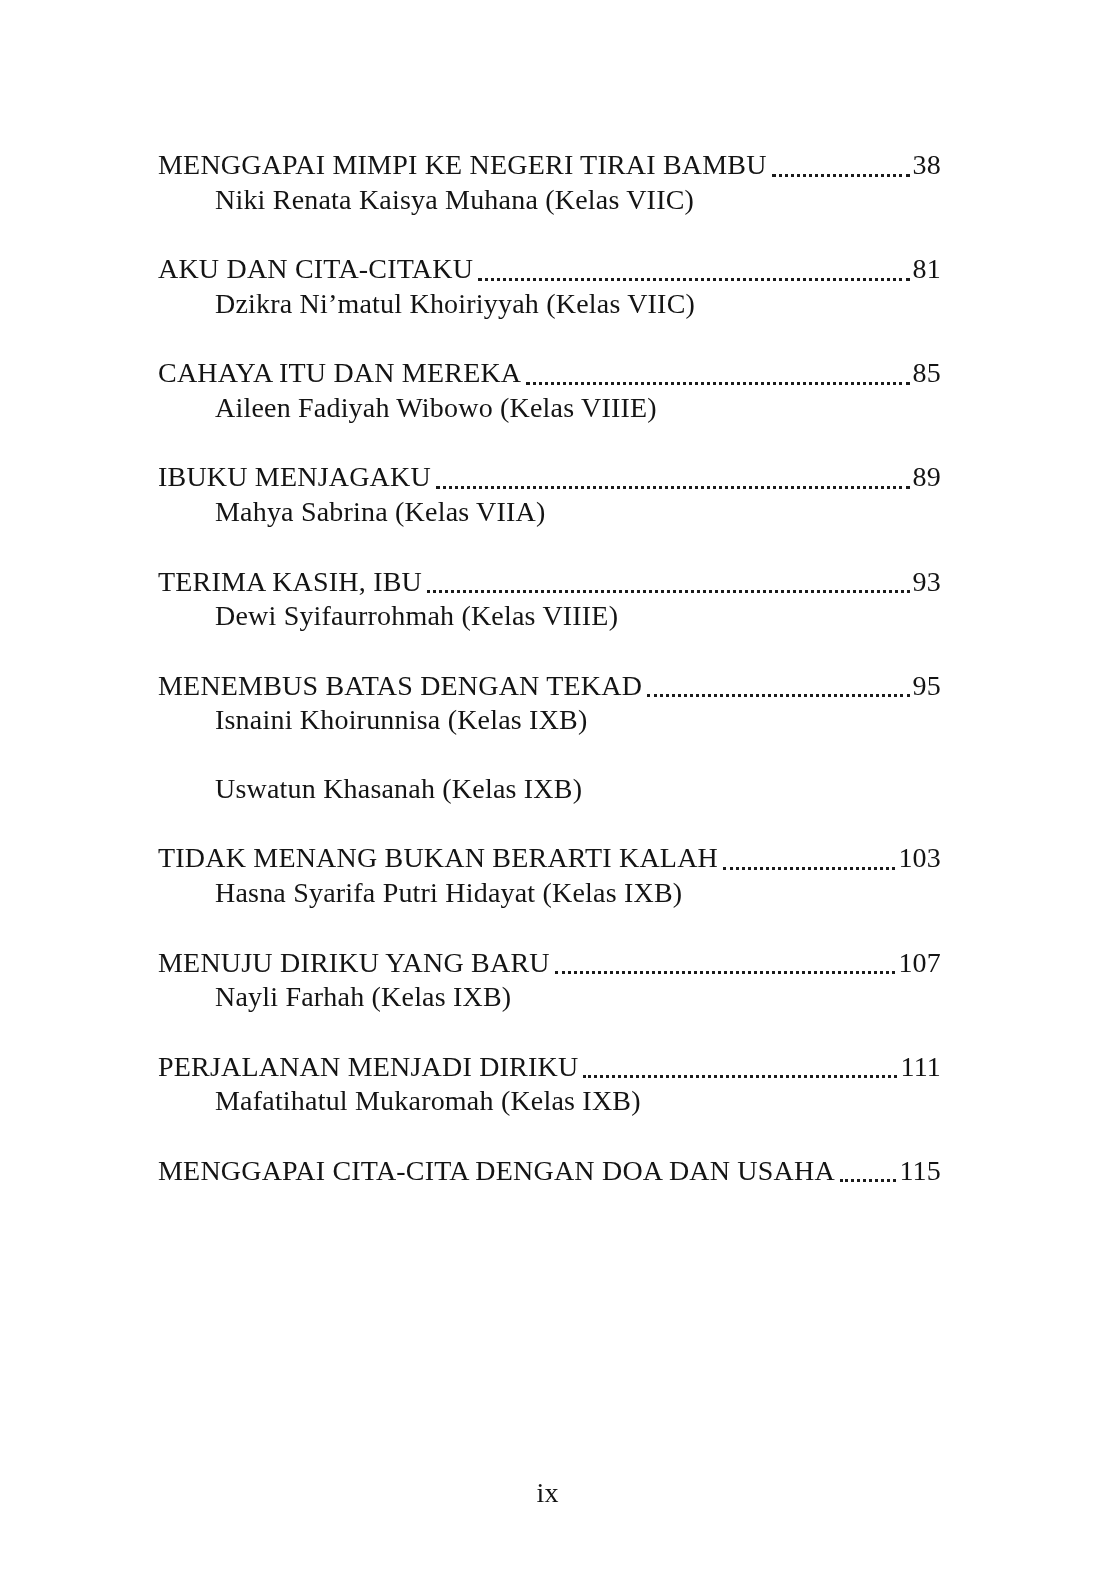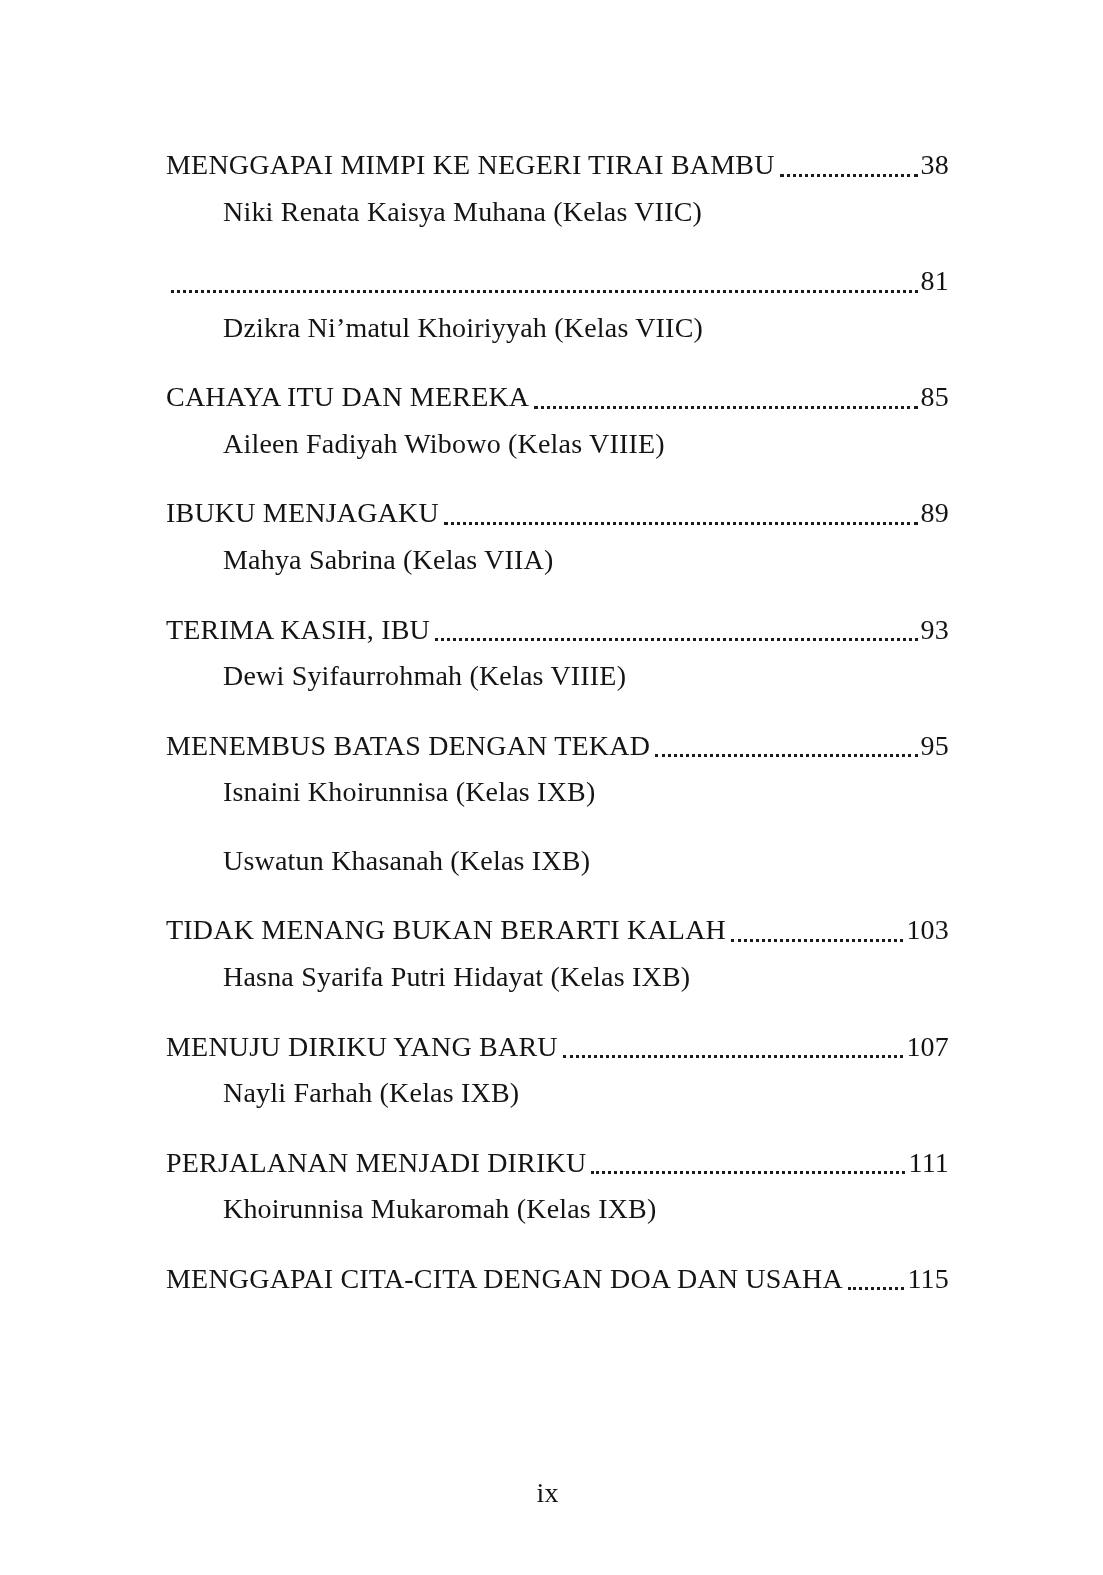--- a/index.html
+++ b/index.html
@@ -7,21 +7,21 @@
     position: relative;
     width: 1103px;
     height: 1575px;
     background: #ffffff;
     color: #141414;
     font-family: "Liberation Serif", "DejaVu Serif", serif;
     overflow: hidden;
   }
   .content {
     position: absolute;
-    left: 166px;
+    left: 158px;
     top: 147px;
     width: 783px;
   }
   .entry { margin-bottom: 35px; }
   .title-row {
     display: flex;
     align-items: baseline;
     font-size: 28px;
     line-height: 1.27;
     white-space: nowrap;
@@ -32,21 +32,21 @@
     flex: 1 1 auto;
     min-width: 6px;
     align-self: flex-end;
     margin: 0 3px 6px 5px;
     border-bottom: 3.4px dotted #1b1b1b;
   }
   .pagenum { flex: 0 0 auto; }
   .author {
     font-size: 28px;
     line-height: 1.2;
-    margin-top: 12px;
+    margin-top: 0;
     padding-left: 57px;
     letter-spacing: 0.2px;
     font-family: Liberation Serif, serif;
   }
   .footer {
     position: absolute;
     left: 0;
     right: 8px;
     top: 1477px;
     text-align: center;
@@ -63,20 +63,21 @@
       <div class="title-row">
         <span class="title">MENGGAPAI MIMPI KE NEGERI TIRAI BAMBU</span>
         <span class="leader"></span>
         <span class="pagenum">38</span>
       </div>
       <div class="author">Niki Renata Kaisya Muhana (Kelas VIIC)</div>
     </section>
 
     <section class="entry">
       <div class="title-row">
+        <span class="title">AKU DAN CITA-CITAKU</span>
         <span class="leader"></span>
         <span class="pagenum">81</span>
       </div>
       <div class="author">Dzikra Ni’matul Khoiriyyah (Kelas VIIC)</div>
     </section>
 
     <section class="entry">
       <div class="title-row">
         <span class="title">CAHAYA ITU DAN MEREKA</span>
         <span class="leader"></span>
@@ -133,21 +134,21 @@
       </div>
       <div class="author">Nayli Farhah (Kelas IXB)</div>
     </section>
 
     <section class="entry">
       <div class="title-row">
         <span class="title">PERJALANAN MENJADI DIRIKU</span>
         <span class="leader"></span>
         <span class="pagenum">111</span>
       </div>
-      <div class="author">Khoirunnisa Mukaromah (Kelas IXB)</div>
+      <div class="author">Mafatihatul Mukaromah (Kelas IXB)</div>
     </section>
 
     <section class="entry">
       <div class="title-row">
         <span class="title">MENGGAPAI CITA-CITA DENGAN DOA DAN USAHA</span>
         <span class="leader"></span>
         <span class="pagenum">115</span>
       </div>
     </section>
 

